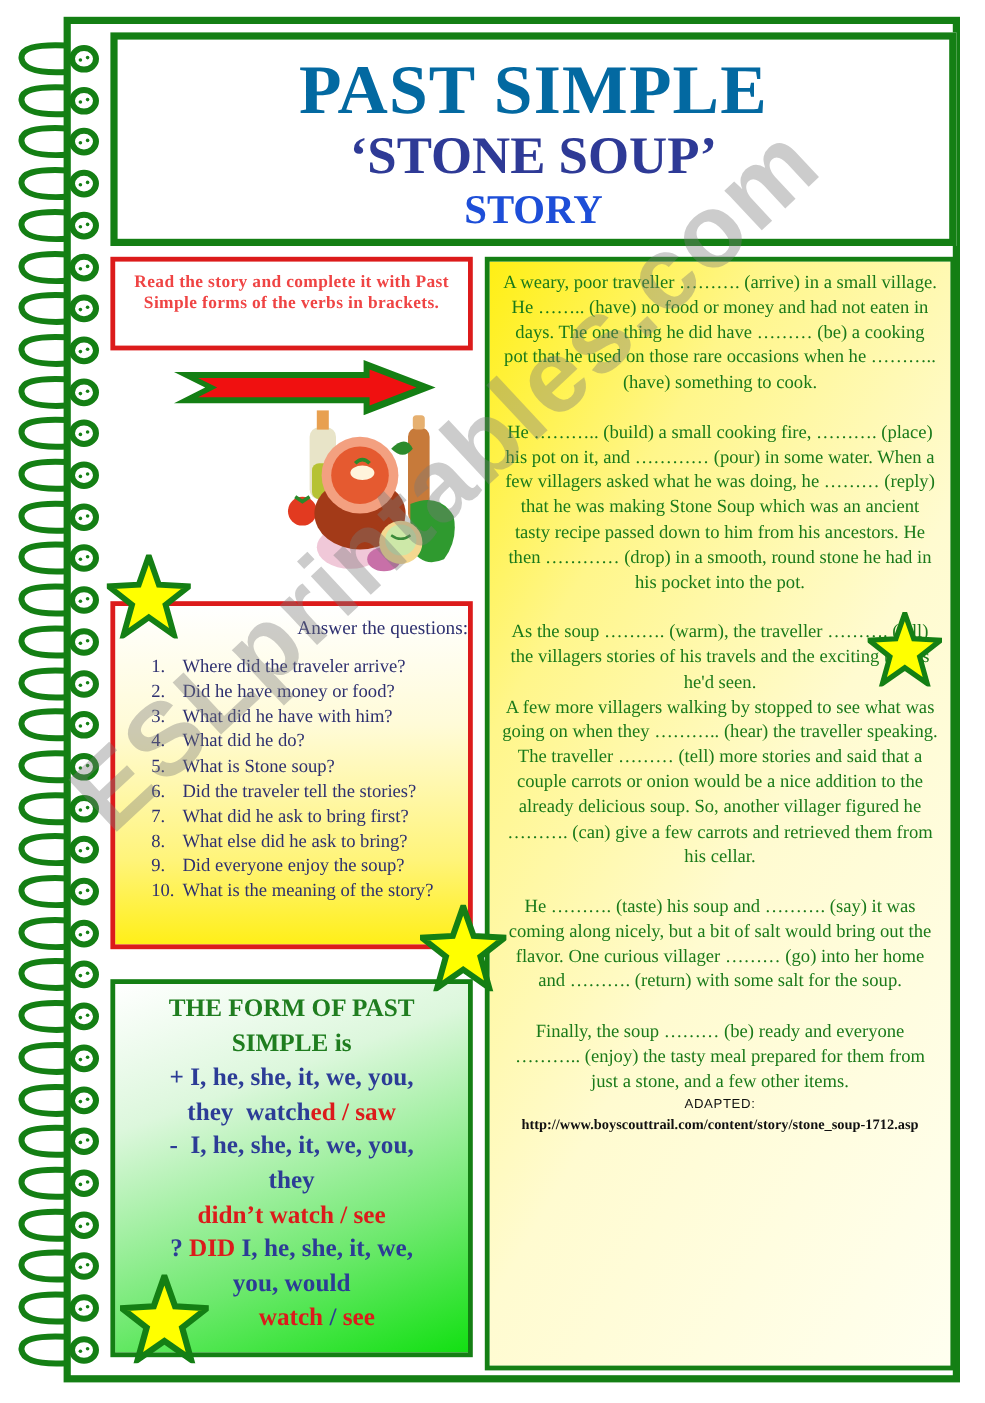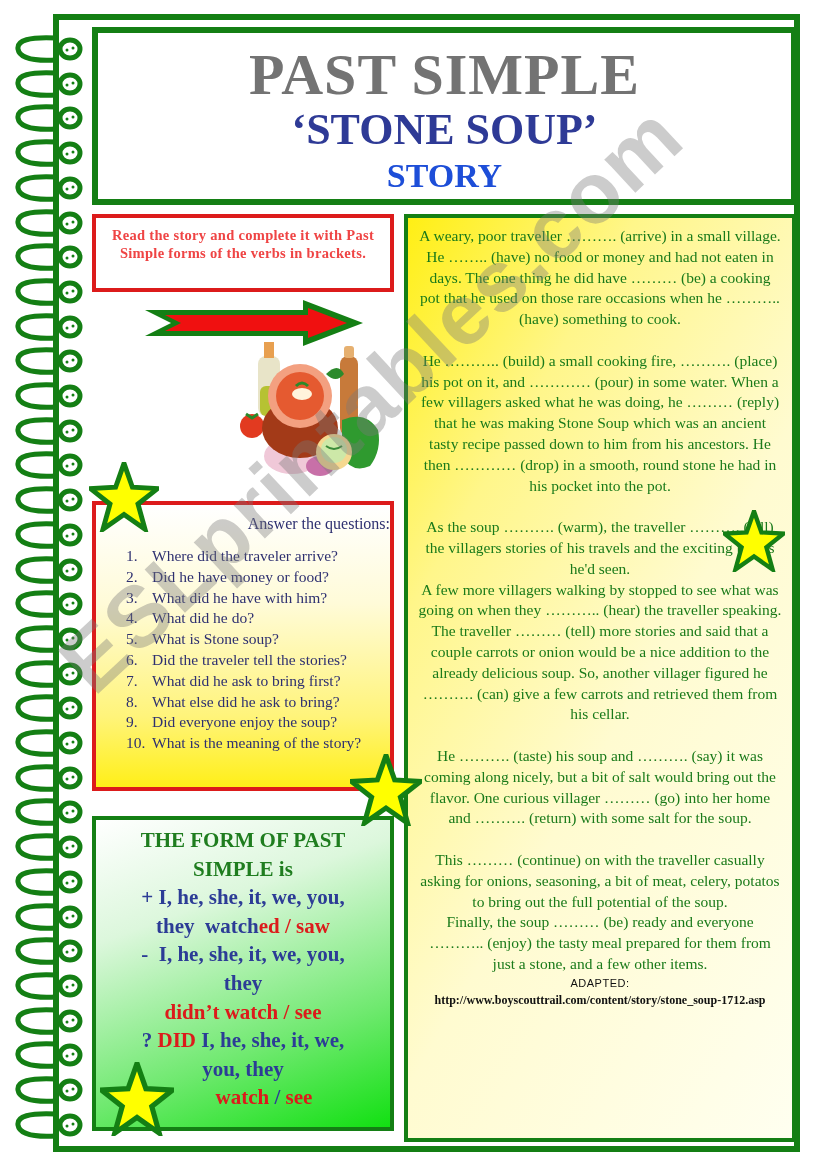--- a/index.html
+++ b/index.html
@@ -6,21 +6,21 @@
   body { width:821px; height:1169px; background:#ffffff; position:relative; overflow:hidden;
          font-family:"Liberation Serif","DejaVu Serif",serif; }
   .abs { position:absolute; }
   
   .outer-frame { left:53px; top:14px; width:747px; height:1138px; border:6px solid #147f14; box-sizing:border-box; }
   
   .spiral { left:14px; top:34px; width:70px; height:1110px; }
   .ring { position:absolute; left:0; width:70px; height:30px; }
   
   .title-box { left:92px; top:27px; width:705px; height:178px; border:6px solid #147f14; box-sizing:border-box; text-align:center; background:#fff; }
-  .t1 { font-weight:bold; color:#737373; font-size:58px; line-height:60px; margin-top:12px; letter-spacing:1px; }
+  .t1 { font-weight:bold; color:#0369a1; font-size:58px; line-height:60px; margin-top:12px; letter-spacing:1px; }
   .t2 { font-weight:bold; color:#2e3a96; font-size:44px; line-height:46px; margin-top:2px; }
   .t3 { font-weight:bold; color:#1d4ed8; font-size:34px; line-height:38px; margin-top:4px; }
   
   .instr-box { left:92px; top:214px; width:302px; height:78px; border:4px solid #dc1b1b; box-sizing:border-box; background:#fff;
                text-align:center; color:#ef4444; font-weight:bold; font-size:14.5px; line-height:18px; padding:8px 10px 0; letter-spacing:0.3px; }
   
   .arrow { left:143px; top:300px; width:222px; height:46px; }
   
   .soup { left:236px; top:338px; width:150px; height:140px; }
   
@@ -357,35 +357,34 @@
     <span>-</span>&nbsp;
     <span>I, he, she, it, we, you,</span>
   </div>
   <div class="b">they</div>
   <div class="r">didn’t watch / see</div>
   <div>
     <span class="b">?</span>
     <span class="r">DID</span>
     <span class="b">I, he, she, it, we,</span>
   </div>
-  <div class="b">you, they</div>
+  <div class="b">you, would</div>
   <div style="padding-left:42px;">
     <span class="r">watch</span>
     <span class="b">/</span>
     <span class="r">see</span>
   </div>
 </div>
 
 <div class="abs story-box">
   <p>A weary, poor traveller ………. (arrive) in a small village. He …….. (have) no food or money and had not eaten in days. The one thing he did have ……… (be) a cooking pot that he used on those rare occasions when he ……….. (have) something to cook.</p>
   <p>He ……….. (build) a small cooking fire, ………. (place) his pot on it, and ………… (pour) in some water. When a few villagers asked what he was doing, he ……… (reply) that he was making Stone Soup which was an ancient tasty recipe passed down to him from his ancestors. He then ………… (drop) in a smooth, round stone he had in his pocket into the pot.</p>
   <p class="tight" style="padding:0 6px;">As the soup ………. (warm), the traveller ………. (tell) the villagers stories of his travels and the exciting things he'd seen.</p>
   <p>A few more villagers walking by stopped to see what was going on when they ……….. (hear) the traveller speaking. The traveller ……… (tell) more stories and said that a couple carrots or onion would be a nice addition to the already delicious soup. So, another villager figured he ………. (can) give a few carrots and retrieved them from his cellar.</p>
   <p>He ………. (taste) his soup and ………. (say) it was coming along nicely, but a bit of salt would bring out the flavor. One curious villager ……… (go) into her home and ………. (return) with some salt for the soup.</p>
-  <p class="tight">This ……… (continue) on with the traveller casually asking for onions, seasoning, a bit of meat, celery, potatos to bring out the full potential of the soup.</p>
   <p class="tight">Finally, the soup ……… (be) ready and everyone ……….. (enjoy) the tasty meal prepared for them from just a stone, and a few other items.</p>
   <div class="adapted">ADAPTED:</div>
   <div class="source" style="padding:0 14px; word-break:break-all;">http://www.boyscouttrail.com/content/story/stone_soup-1712.asp</div>
 </div>
 
 <svg class="abs star" style="left:89px; top:462px;" viewBox="0 0 100 100">
   <polygon points="50,2 62,36 98,38 70,60 80,96 50,75 20,96 30,60 2,38 38,36" fill="#ffff00" stroke="#147f14" stroke-width="7" stroke-linejoin="miter"></polygon>
 </svg>
 <svg class="abs star" style="left:723px; top:510px; width:62px; height:62px;" viewBox="0 0 100 100">
   <polygon points="50,2 62,36 98,38 70,60 80,96 50,75 20,96 30,60 2,38 38,36" fill="#ffff00" stroke="#147f14" stroke-width="7"></polygon>

